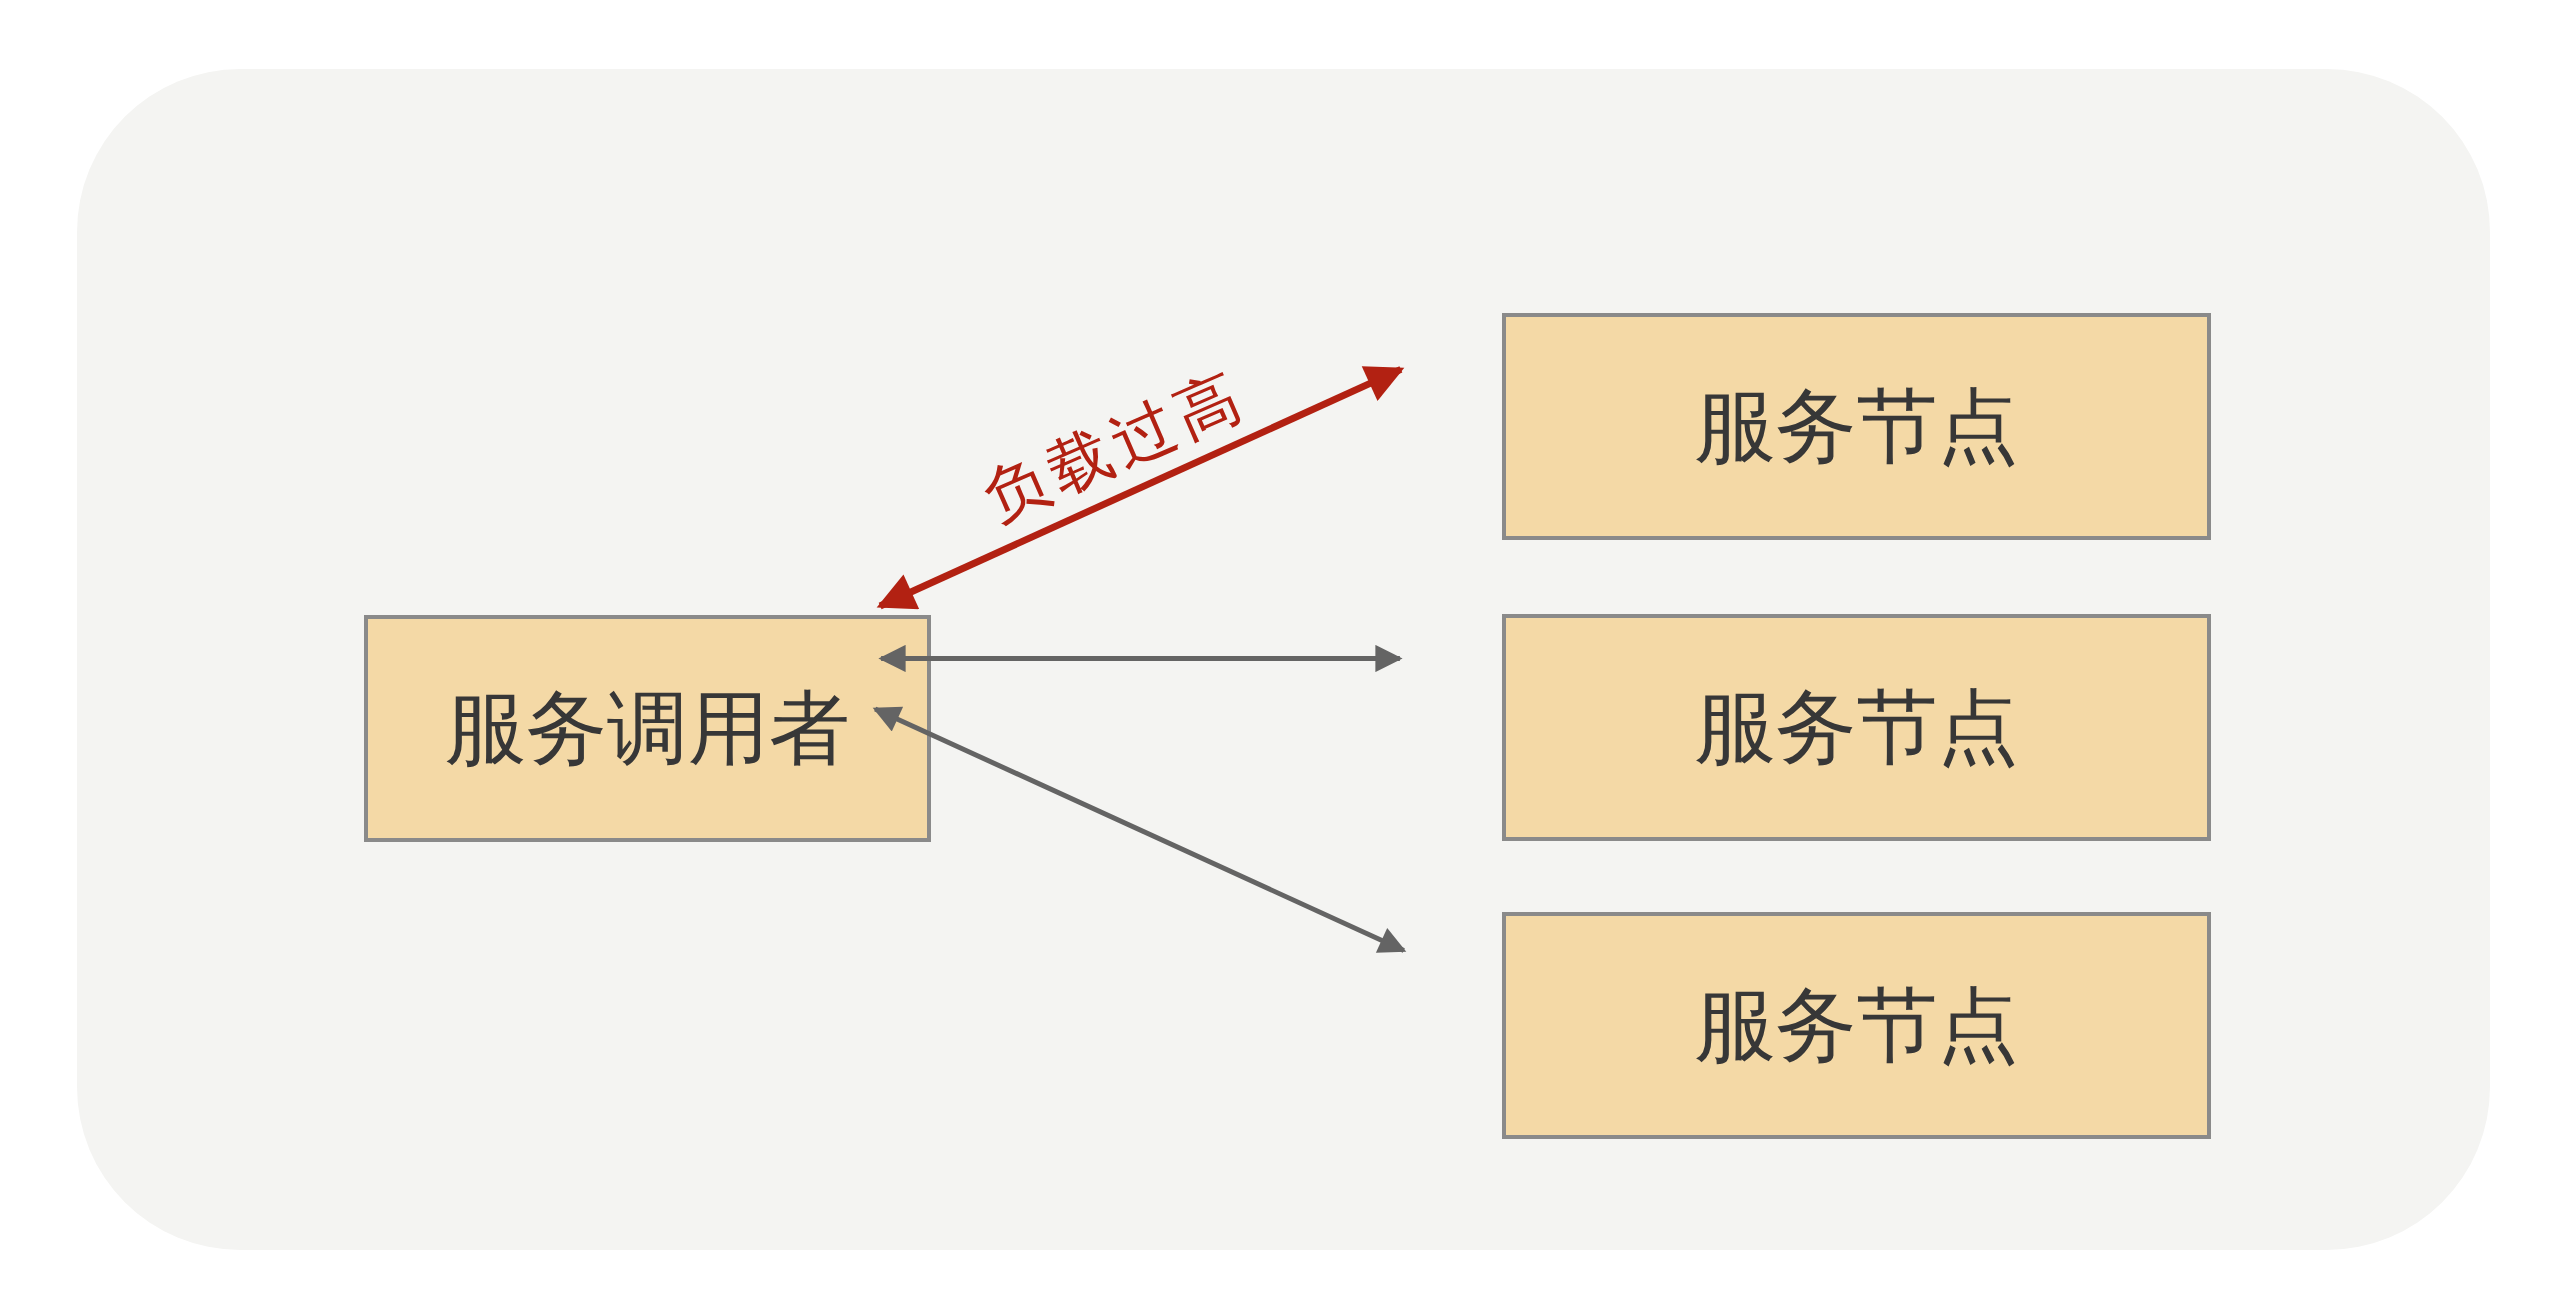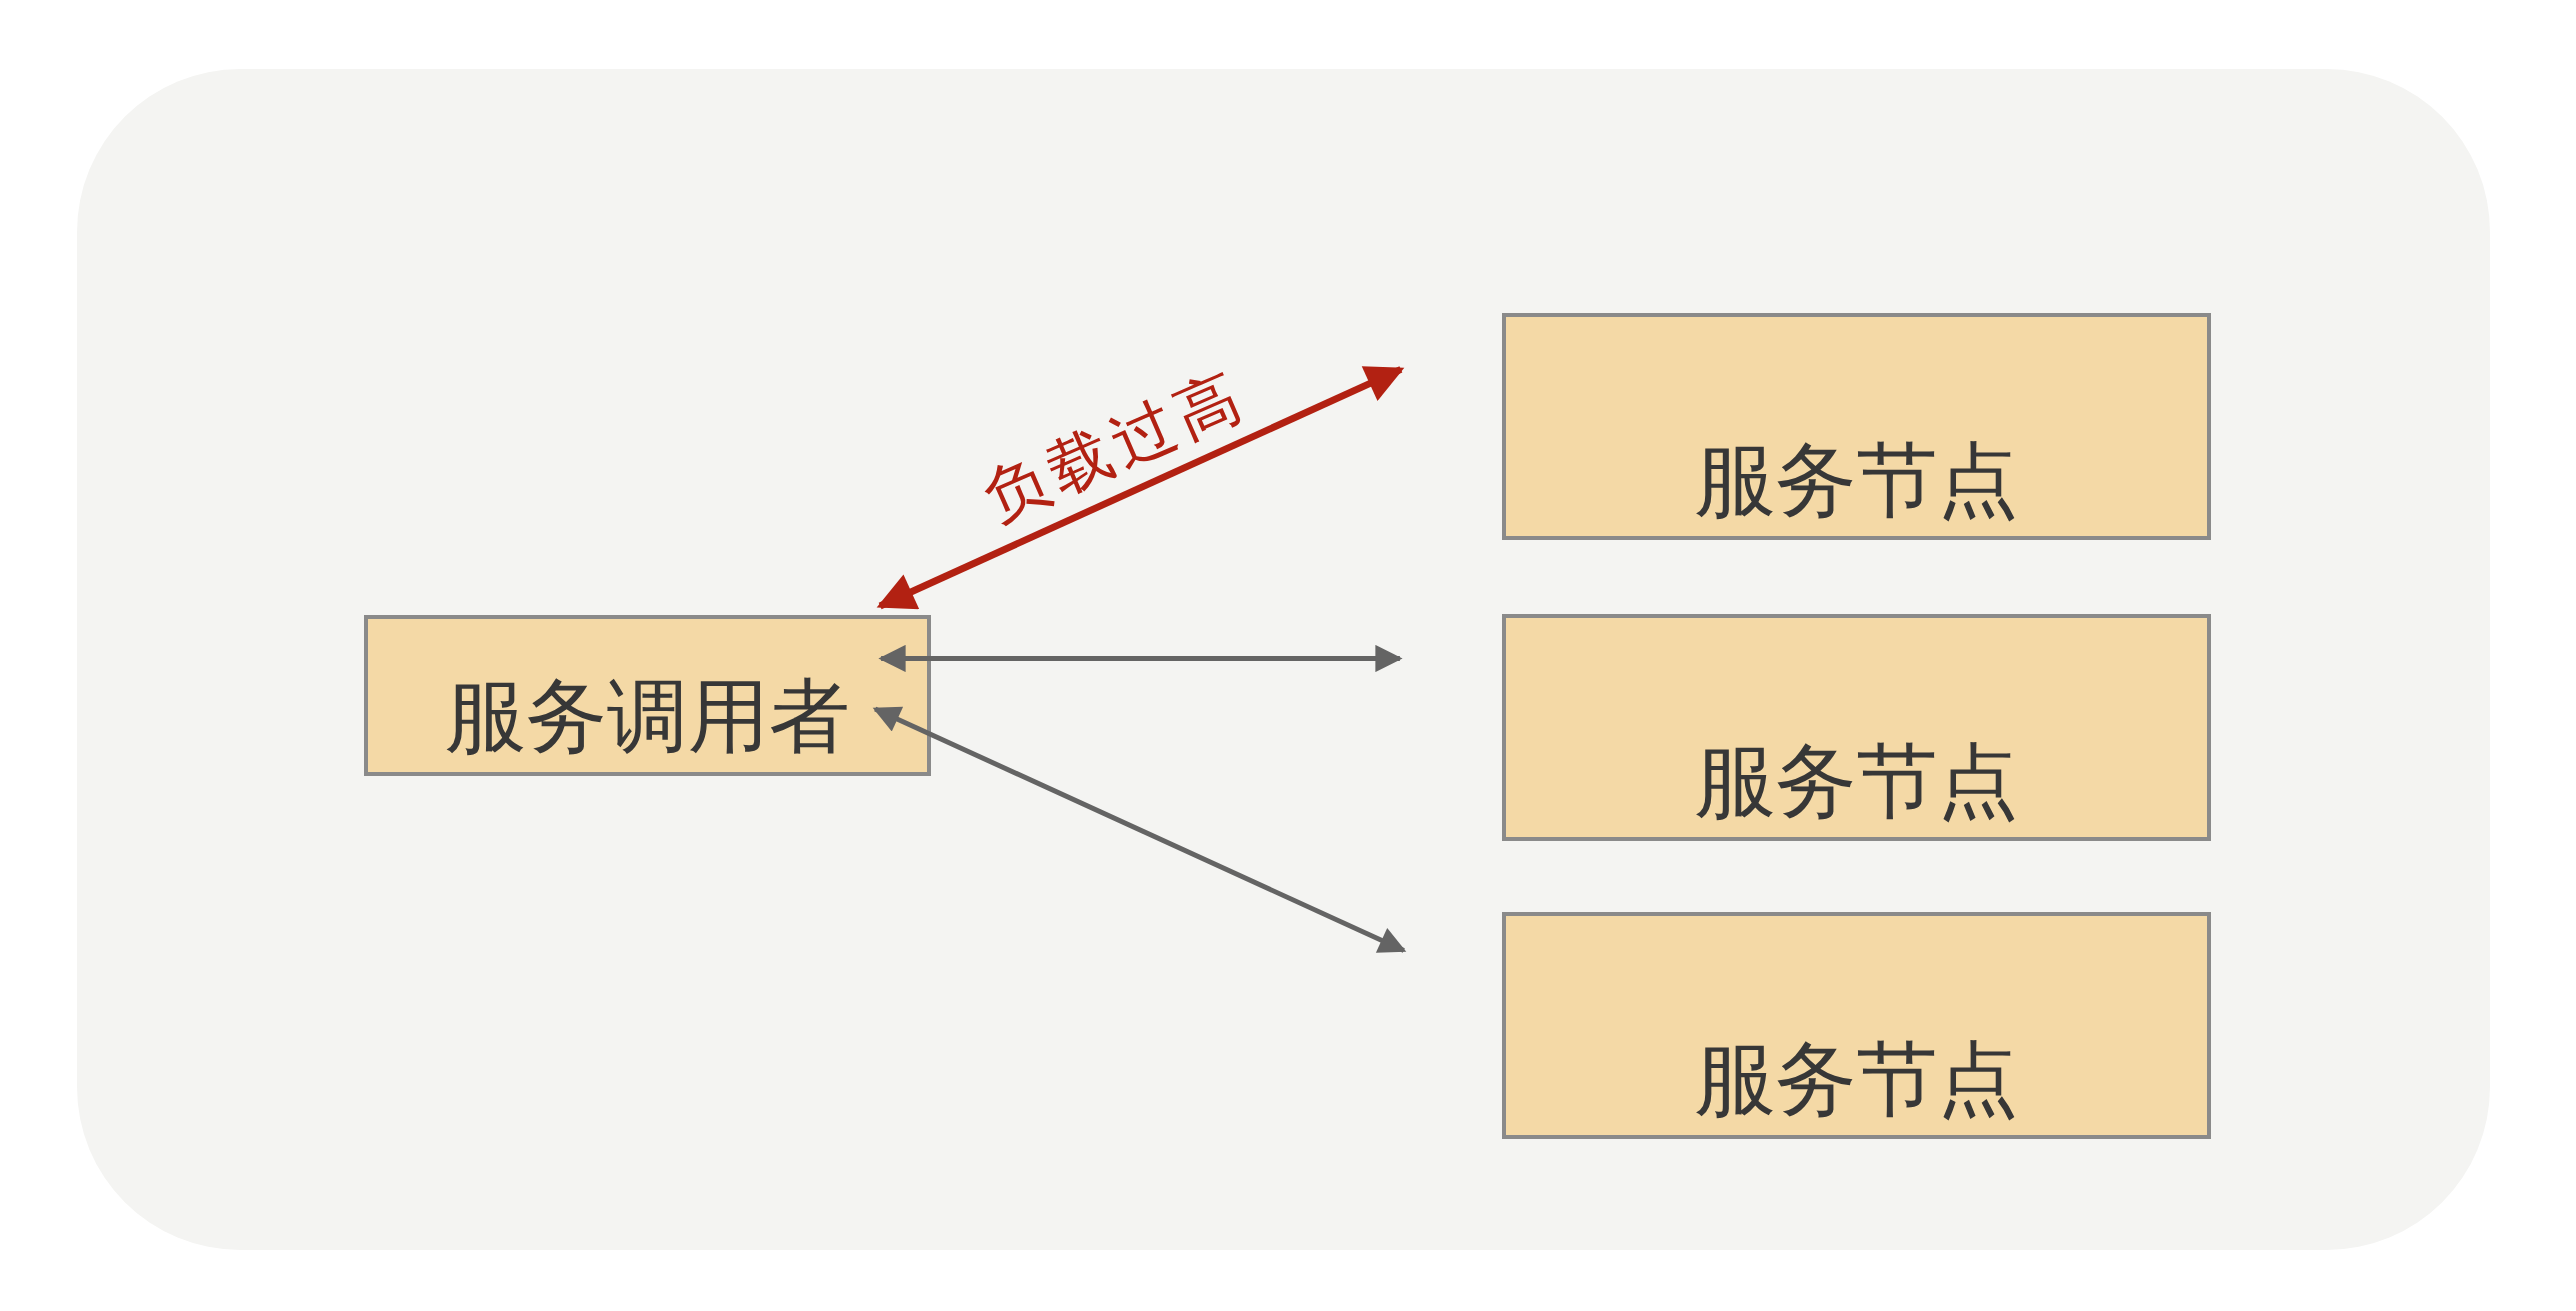--- a/index.html
+++ b/index.html
@@ -25,28 +25,28 @@
     border-radius: 163px;
   }
   .node-box {
     position: absolute;
     box-sizing: border-box;
     background: #F4D9A6;
     border: 4px solid #8A8A8A;
     display: flex;
     flex-direction: column;
     align-items: center;
-    justify-content: flex-end;
+    justify-content: center;
     color: #373737;
     font-size: 81px;
     line-height: 111px;
     text-align: center;
     white-space: nowrap;
   }
-  .caller-box  { left: 287px;  top: 546px; width: 567px; height: 161px; }
+  .caller-box  { left: 287px;  top: 546px; width: 567px; height: 227px; }
   .node-top    { left: 1425px; top: 244px; width: 709px; height: 227px; }
   .node-middle { left: 1425px; top: 545px; width: 709px; height: 227px; }
   .node-bottom { left: 1425px; top: 843px; width: 709px; height: 227px; }
   .edges-layer {
     position: absolute;
     left: 0;
     top: 0;
     width: 2576px;
     height: 1312px;
     pointer-events: none;

